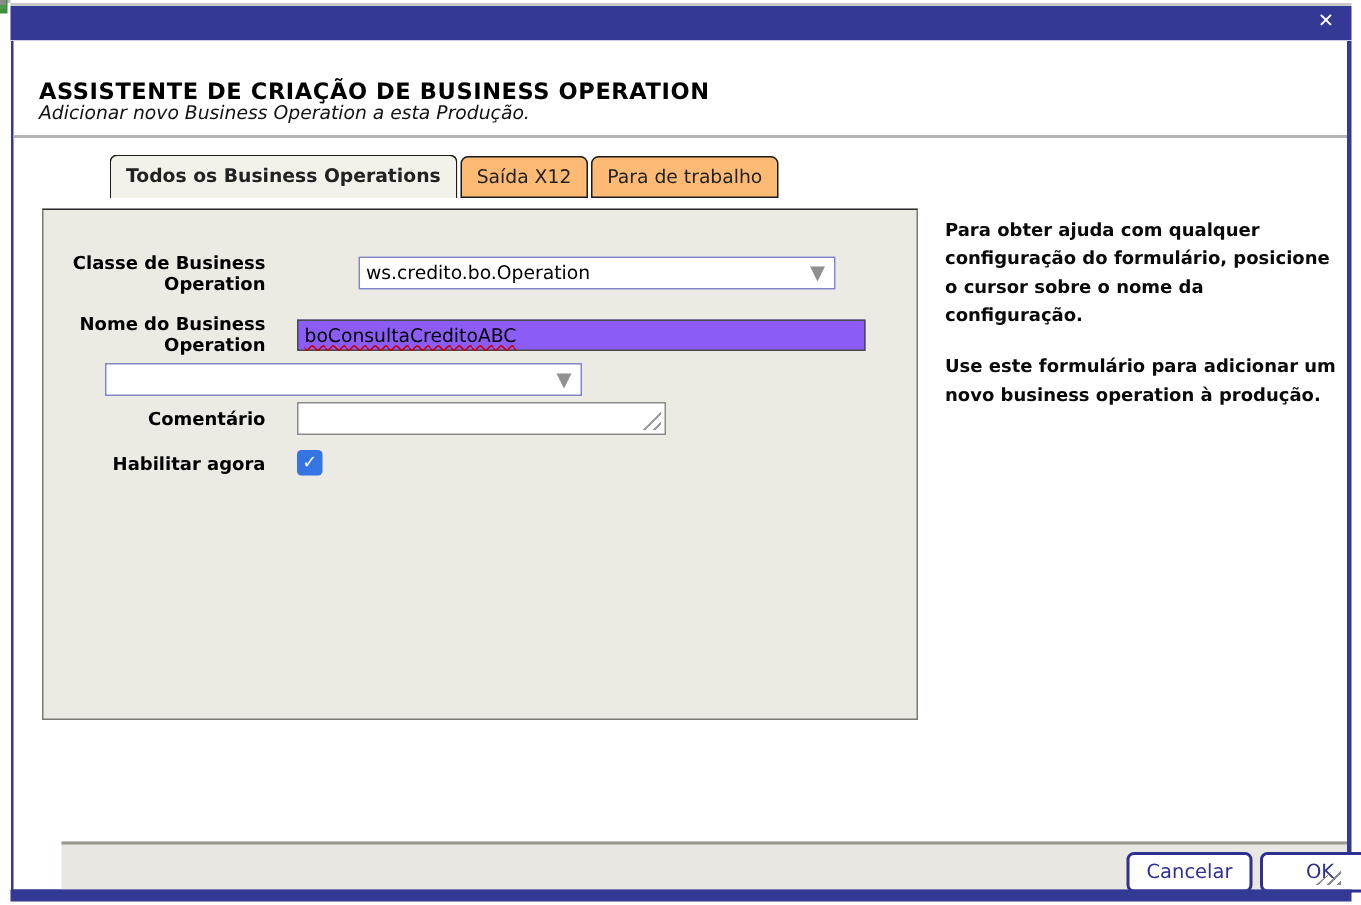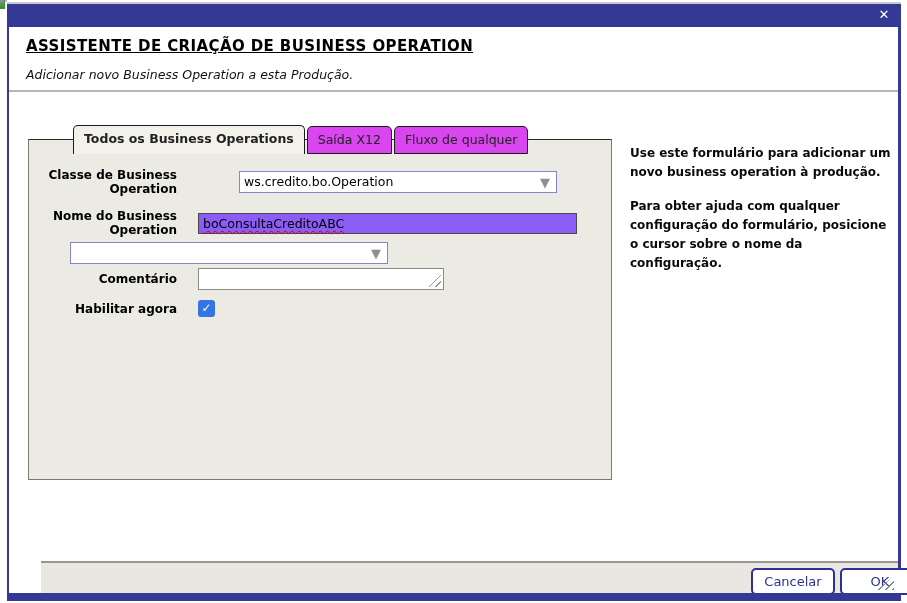--- a/index.html
+++ b/index.html
@@ -19,28 +19,28 @@
 
   .titlebar { position:absolute; left:0; top:2px; width:100%; height:23px;
               background:#333994; }
   .close-btn { position:absolute; right:9px; top:3px; width:16px; height:16px;
                color:#ffffff; font-size:13px; font-weight:bold; text-align:center;
                line-height:16px; cursor:pointer; }
 
   .body { position:absolute; left:0; top:25px; width:100%; height:568px; background:#ffffff;
           box-shadow: inset 2px 0 0 #333994, inset -3px 0 0 #333994, inset 0 -2px 0 #333994; }
 
-  .page-title    { position:absolute; left:19px; top:10px; font-size:15px; font-weight:bold;
-                   color:#000; letter-spacing:0.4px;text-decoration:underline; }
+  .page-title    { position:absolute; left:19px; top:25px; font-size:15px; font-weight:bold;
+                   color:#000; letter-spacing:0.4px; }
   .page-subtitle { position:absolute; left:19px; top:40px; font-size:12.5px; font-style:italic; color:#111; }
   .header-sep    { position:absolute; left:2px; right:3px; top:63px; height:2px; background:#b5b5b5; }
 
-  .tabs { position:absolute; left:22px; top:98px; display:flex; align-items:flex-end; z-index:3;padding-left:44px; }
+  .tabs { position:absolute; left:22px; top:76px; display:flex; align-items:flex-end; z-index:3;padding-left:44px; }
   .tab  { height:28px; line-height:26px; padding:0 10px; font-size:12.5px; color:#222;
-          background:#d946ef; border:1px solid #1a1a1a; border-radius:5px 5px 0 0;
+          background:#fdba74; border:1px solid #1a1a1a; border-radius:5px 5px 0 0;
           margin-right:2px; cursor:pointer; white-space:nowrap; }
   .tab.active { background:#f2f1ea; font-weight:bold; height:29px; border-bottom:none; }
 
   .panel { position:absolute; left:21px; top:112px; width:584px; height:341px;
            background:#ebeae3; border:1px solid #7a7a74; border-top:1px solid #2a2a2a; z-index:2; }
 
   .form { position:absolute; left:0; top:28px; width:100%; }
   .frow { display:flex; align-items:center; margin-bottom:0; }
   .flabel { width:169px; text-align:right; font-size:12px; font-weight:bold; color:#000;
             padding-right:21px; flex:none; }
@@ -97,21 +97,21 @@
 
   <div class="body">
 
     <div class="page-title">ASSISTENTE DE CRIAÇÃO DE BUSINESS OPERATION</div>
     <div class="page-subtitle">Adicionar novo Business Operation a esta Produção.</div>
     <div class="header-sep"></div>
 
     <div class="tabs">
       <div class="tab active">Todos os Business Operations</div>
       <div class="tab">Saída X12</div>
-      <div class="tab">Fluxo de qualquer</div>
+      <div class="tab">Para de trabalho</div>
     </div>
 
     <div class="panel">
       <div class="form">
 
         <div class="frow">
           <div class="flabel">Classe de Business Operation</div>
           <div class="combo">
             <span class="combo-text">ws.credito.bo.Operation</span>
             <span class="arrow">▼</span>
@@ -149,22 +149,22 @@
 
         <div class="frow">
           <div class="flabel">Habilitar agora</div>
           <div class="checkbox">✓</div>
         </div>
 
       </div>
     </div>
 
     <div class="help">
+      <p>Para obter ajuda com qualquer configuração do formulário, posicione o cursor sobre o nome da configuração.</p>
       <p>Use este formulário para adicionar um novo business operation à produção.</p>
-      <p>Para obter ajuda com qualquer configuração do formulário, posicione o cursor sobre o nome da configuração.</p>
     </div>
 
     <div class="footer">
       <button class="btn btn-cancel">Cancelar</button>
       <button class="btn btn-ok">OK</button>
       <div class="dlg-grip"></div>
     </div>
 
   </div>
 

